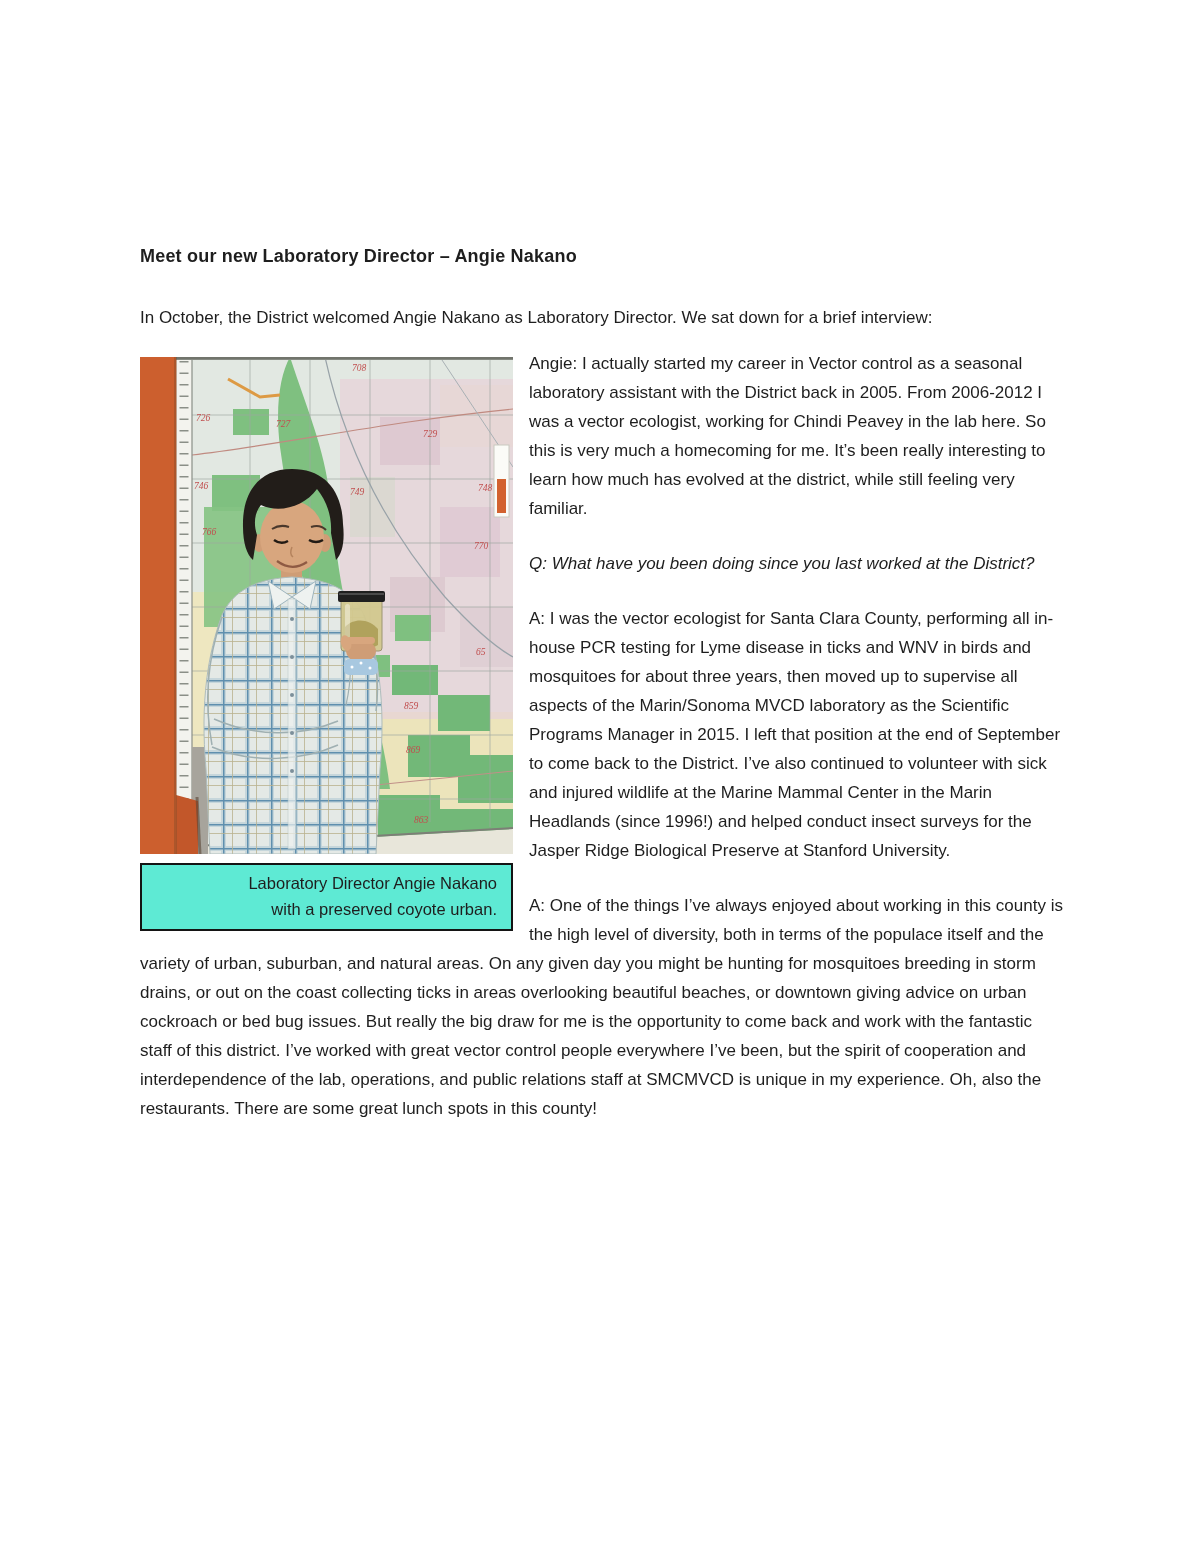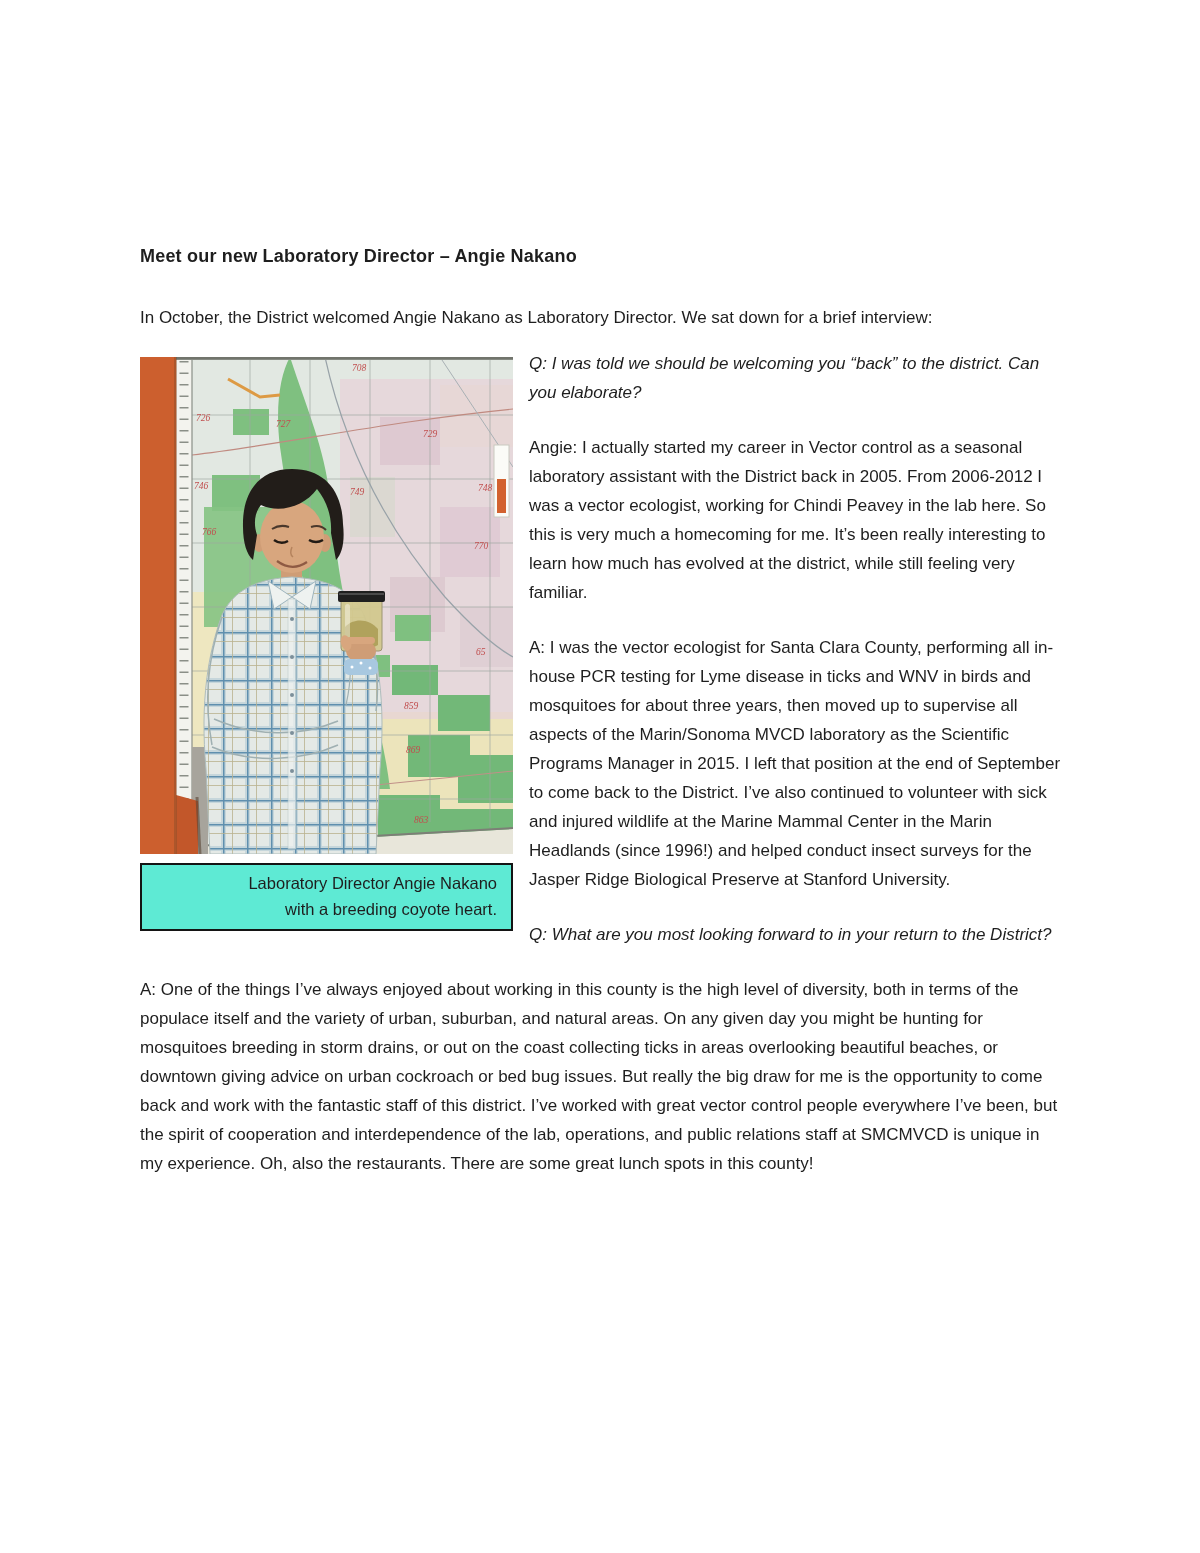--- a/index.html
+++ b/index.html
@@ -205,24 +205,23 @@
           <path d="M152,190 q-3,7 1,10" stroke="#b5835d" stroke-width="1.5" fill="none"></path>
           <path d="M137,204 q15,11 30,1" stroke="#8e5a43" stroke-width="2.2" fill="none"></path>
           <path d="M152,112 C120,112 102,134 103,170 C103,186 107,198 113,203 L117,178 C113,166 115,155 121,148 C140,157 165,149 177,132 C186,143 192,158 191,176 L196,203 C202,197 205,185 203,167 C202,133 184,112 152,112 Z" fill="#221d19"></path>
         </g>
 
         <rect x="36" y="0" width="337" height="2.5" fill="#55584f" opacity="0.6"></rect>
       </svg>
 
       <figcaption class="caption">
         <div>Laboratory Director Angie Nakano</div>
-        <div>with a breeding coyote heart.</div>
+        <div>with a preserved coyote urban.</div>
       </figcaption>
     </figure>
 
-    <p class="q">Q: I was told we should be welcoming you “back” to the district. Can you elaborate?</p>
     <p class="a">Angie: I actually started my career in Vector control as a seasonal laboratory assistant with the District back in 2005. From 2006-2012 I was a vector ecologist, working for Chindi Peavey in the lab here. So this is very much a homecoming for me. It’s been really interesting to learn how much has evolved at the district, while still feeling very familiar.</p>
+    <p class="q">Q: What have you been doing since you last worked at the District?</p>
     <p class="a">A: I was the vector ecologist for Santa Clara County, performing all in-house PCR testing for Lyme disease in ticks and WNV in birds and mosquitoes for about three years, then moved up to supervise all aspects of the Marin/Sonoma MVCD laboratory as the Scientific Programs Manager in 2015. I left that position at the end of September to come back to the District. I’ve also continued to volunteer with sick and injured wildlife at the Marine Mammal Center in the Marin Headlands (since 1996!) and helped conduct insect surveys for the Jasper Ridge Biological Preserve at Stanford University.</p>
-    <p class="q">Q: What are you most looking forward to in your return to the District?</p>
     <p class="a">A: One of the things I’ve always enjoyed about working in this county is the high level of diversity, both in terms of the populace itself and the variety of urban, suburban, and natural areas. On any given day you might be hunting for mosquitoes breeding in storm drains, or out on the coast collecting ticks in areas overlooking beautiful beaches, or downtown giving advice on urban cockroach or bed bug issues. But really the big draw for me is the opportunity to come back and work with the fantastic staff of this district. I’ve worked with great vector control people everywhere I’ve been, but the spirit of cooperation and interdependence of the lab, operations, and public relations staff at SMCMVCD is unique in my experience. Oh, also the restaurants. There are some great lunch spots in this county!</p>
 
   </div>
 </div>
 
 </body></html>

